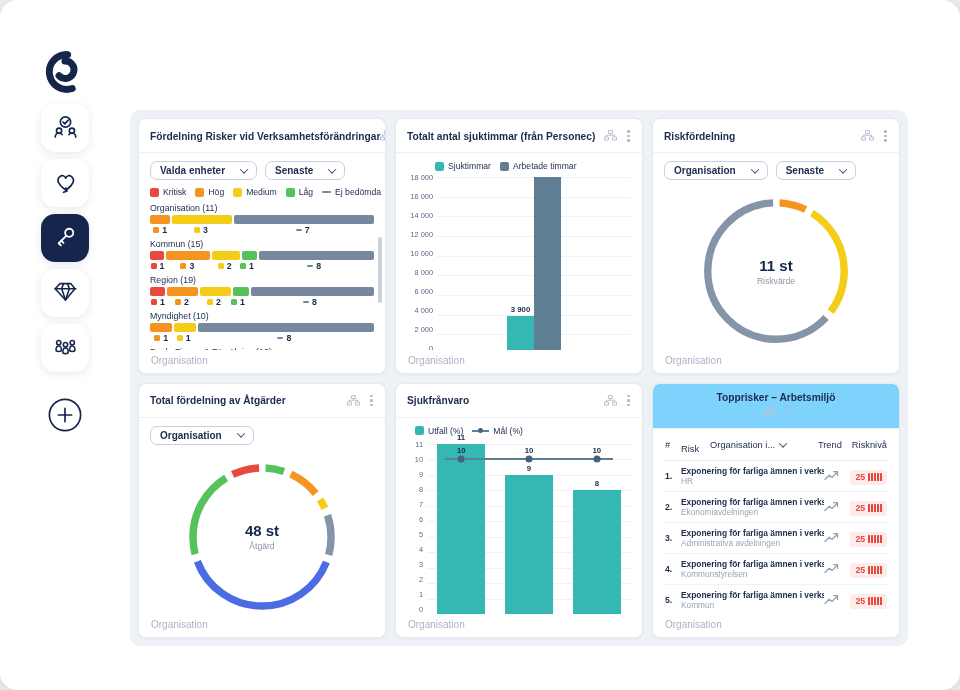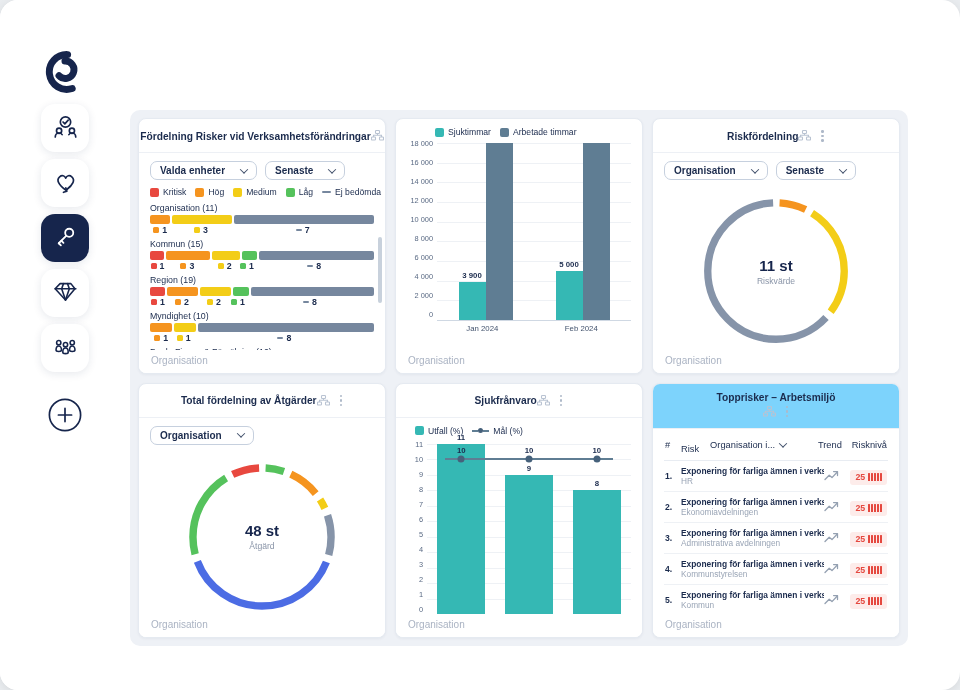--- a/index.html
+++ b/index.html
@@ -10,21 +10,21 @@
   .nav{position:absolute;left:41px;top:104px;display:flex;flex-direction:column;gap:7px;align-items:center;}
   .nav-item{width:48px;height:48px;background:#fff;border-radius:14px;display:flex;align-items:center;justify-content:center;box-shadow:0 2px 9px rgba(22,37,76,.10);cursor:pointer;}
   .nav-item.active{background:#16254c;}
   .nav-plus{margin-top:14px;box-shadow:none;background:transparent;}
   
   .page-title{position:absolute;left:141px;top:61px;font-size:22px;font-weight:bold;color:#16254c;letter-spacing:.2px;}
   
   .panel{position:absolute;left:130px;top:110px;width:778px;height:536px;background:#eef1f6;border-radius:10px;box-sizing:border-box;padding:8px;}
   .grid{display:grid;grid-template-columns:1fr 1fr 1fr;grid-template-rows:1fr 1fr;gap:9px;height:100%;}
   .card{position:relative;background:#fff;border:1px solid #e5eaf1;border-radius:8px;box-shadow:0 1px 3px rgba(25,39,80,.05);display:flex;flex-direction:column;overflow:hidden;}
-  .card-head{display:flex;justify-content:center;align-items:center;padding:8px 11px 7px;border-bottom:1px solid #edf0f5;flex:0 0 auto;}
+  .card-head{display:flex;justify-content:space-between;align-items:center;padding:8px 11px 7px;border-bottom:1px solid #edf0f5;flex:0 0 auto;}
   .card6 .card-head{background:#7dd3fc;flex-direction:column;}
   .card-title{font-size:10.2px;font-weight:bold;color:#1b2b4d;white-space:nowrap;}
   .head-icons{display:flex;align-items:center;gap:9px;}
   .kebab{display:flex;flex-direction:column;gap:1.8px;cursor:pointer;padding:1px;}
   .kebab i{width:2.6px;height:2.6px;border-radius:50%;background:#aeb9c9;display:block;}
   .card-body{flex:1;position:relative;padding:7px 11px 0;overflow:hidden;}
   .card-foot{position:absolute;left:0;right:0;bottom:0;padding:5px 12px 7px;font-size:10px;color:#aab3c3;background:#fff;}
   
   .filters{display:flex;gap:8px;margin:1px 0 7px;}
   .filter-btn{display:inline-flex;align-items:center;gap:16px;border:1px solid #c6d0de;border-radius:7px;background:#fff;padding:3px 9px;font-size:10px;font-weight:bold;color:#1b2b4d;font-family:inherit;cursor:pointer;}
@@ -334,20 +334,36 @@
                 </div>
               </div>
             </div>
 
           <div class="vscroll"></div>
         </div>
         <div class="card-foot">Organisation</div>
       </div>
 
       <div class="card card2">
+        <div class="card-head">
+          <div class="card-title">Totalt antal sjuktimmar (från Personec)</div>
+          <div class="head-icons">
+            <span id="orgicon2"><svg width="13" height="11" viewBox="0 0 13 11" fill="none" stroke="#b9c3d2" stroke-width="1.1">
+                  <rect x="4.5" y="0.5" width="4" height="3" rx="0.8"></rect>
+                  <rect x="0.5" y="7" width="4" height="3" rx="0.8"></rect>
+                  <rect x="8.5" y="7" width="4" height="3" rx="0.8"></rect>
+                  <path d="M6.5 3.5 v1.8 M2.5 7 V5.3 h8 V7"></path>
+                </svg></span>
+            <span class="kebab">
+                <i></i>
+                <i></i>
+                <i></i>
+              </span>
+          </div>
+        </div>
         <div class="card-body">
           <div class="legend" id="c2-legend" style="margin-left:28px">
               <span class="legend-item">
                 <span class="chip striped" style="background: rgb(53, 184, 180);"></span>
                 <span>Sjuktimmar</span>
               </span>
               <span class="legend-item">
                 <span class="chip striped" style="background: rgb(95, 125, 147);"></span>
                 <span>Arbetade timmar</span>
               </span>
@@ -372,26 +388,20 @@
                 <div class="gline" style="top: 33.3333%;"></div>
                 <div class="gline" style="top: 44.4444%;"></div>
                 <div class="gline" style="top: 55.5556%;"></div>
                 <div class="gline" style="top: 66.6667%;"></div>
                 <div class="gline" style="top: 77.7778%;"></div>
                 <div class="gline" style="top: 88.8889%;"></div>
                 <div class="groups">
                   <div class="group">
                     <div class="bar" style="width: 27px; background: rgb(53, 184, 180); height: 21.6667%;">
                       <div class="bar-label">3 900</div>
-                    </div>
-                    <div class="bar" style="width: 27px; background: rgb(95, 125, 147); height: 100%;"></div>
-                  </div>
-                  <div class="group">
-                    <div class="bar" style="width: 27px; background: rgb(53, 184, 180); height: 27.7778%;">
-                      <div class="bar-label">5 000</div>
                     </div>
                     <div class="bar" style="width: 27px; background: rgb(95, 125, 147); height: 100%;"></div>
                   </div>
                 </div>
               </div>
           </div>
           <div class="xlabels" id="c2-xlabels">
               <span>Jan 2024</span>
               <span>Feb 2024</span>
             </div>

